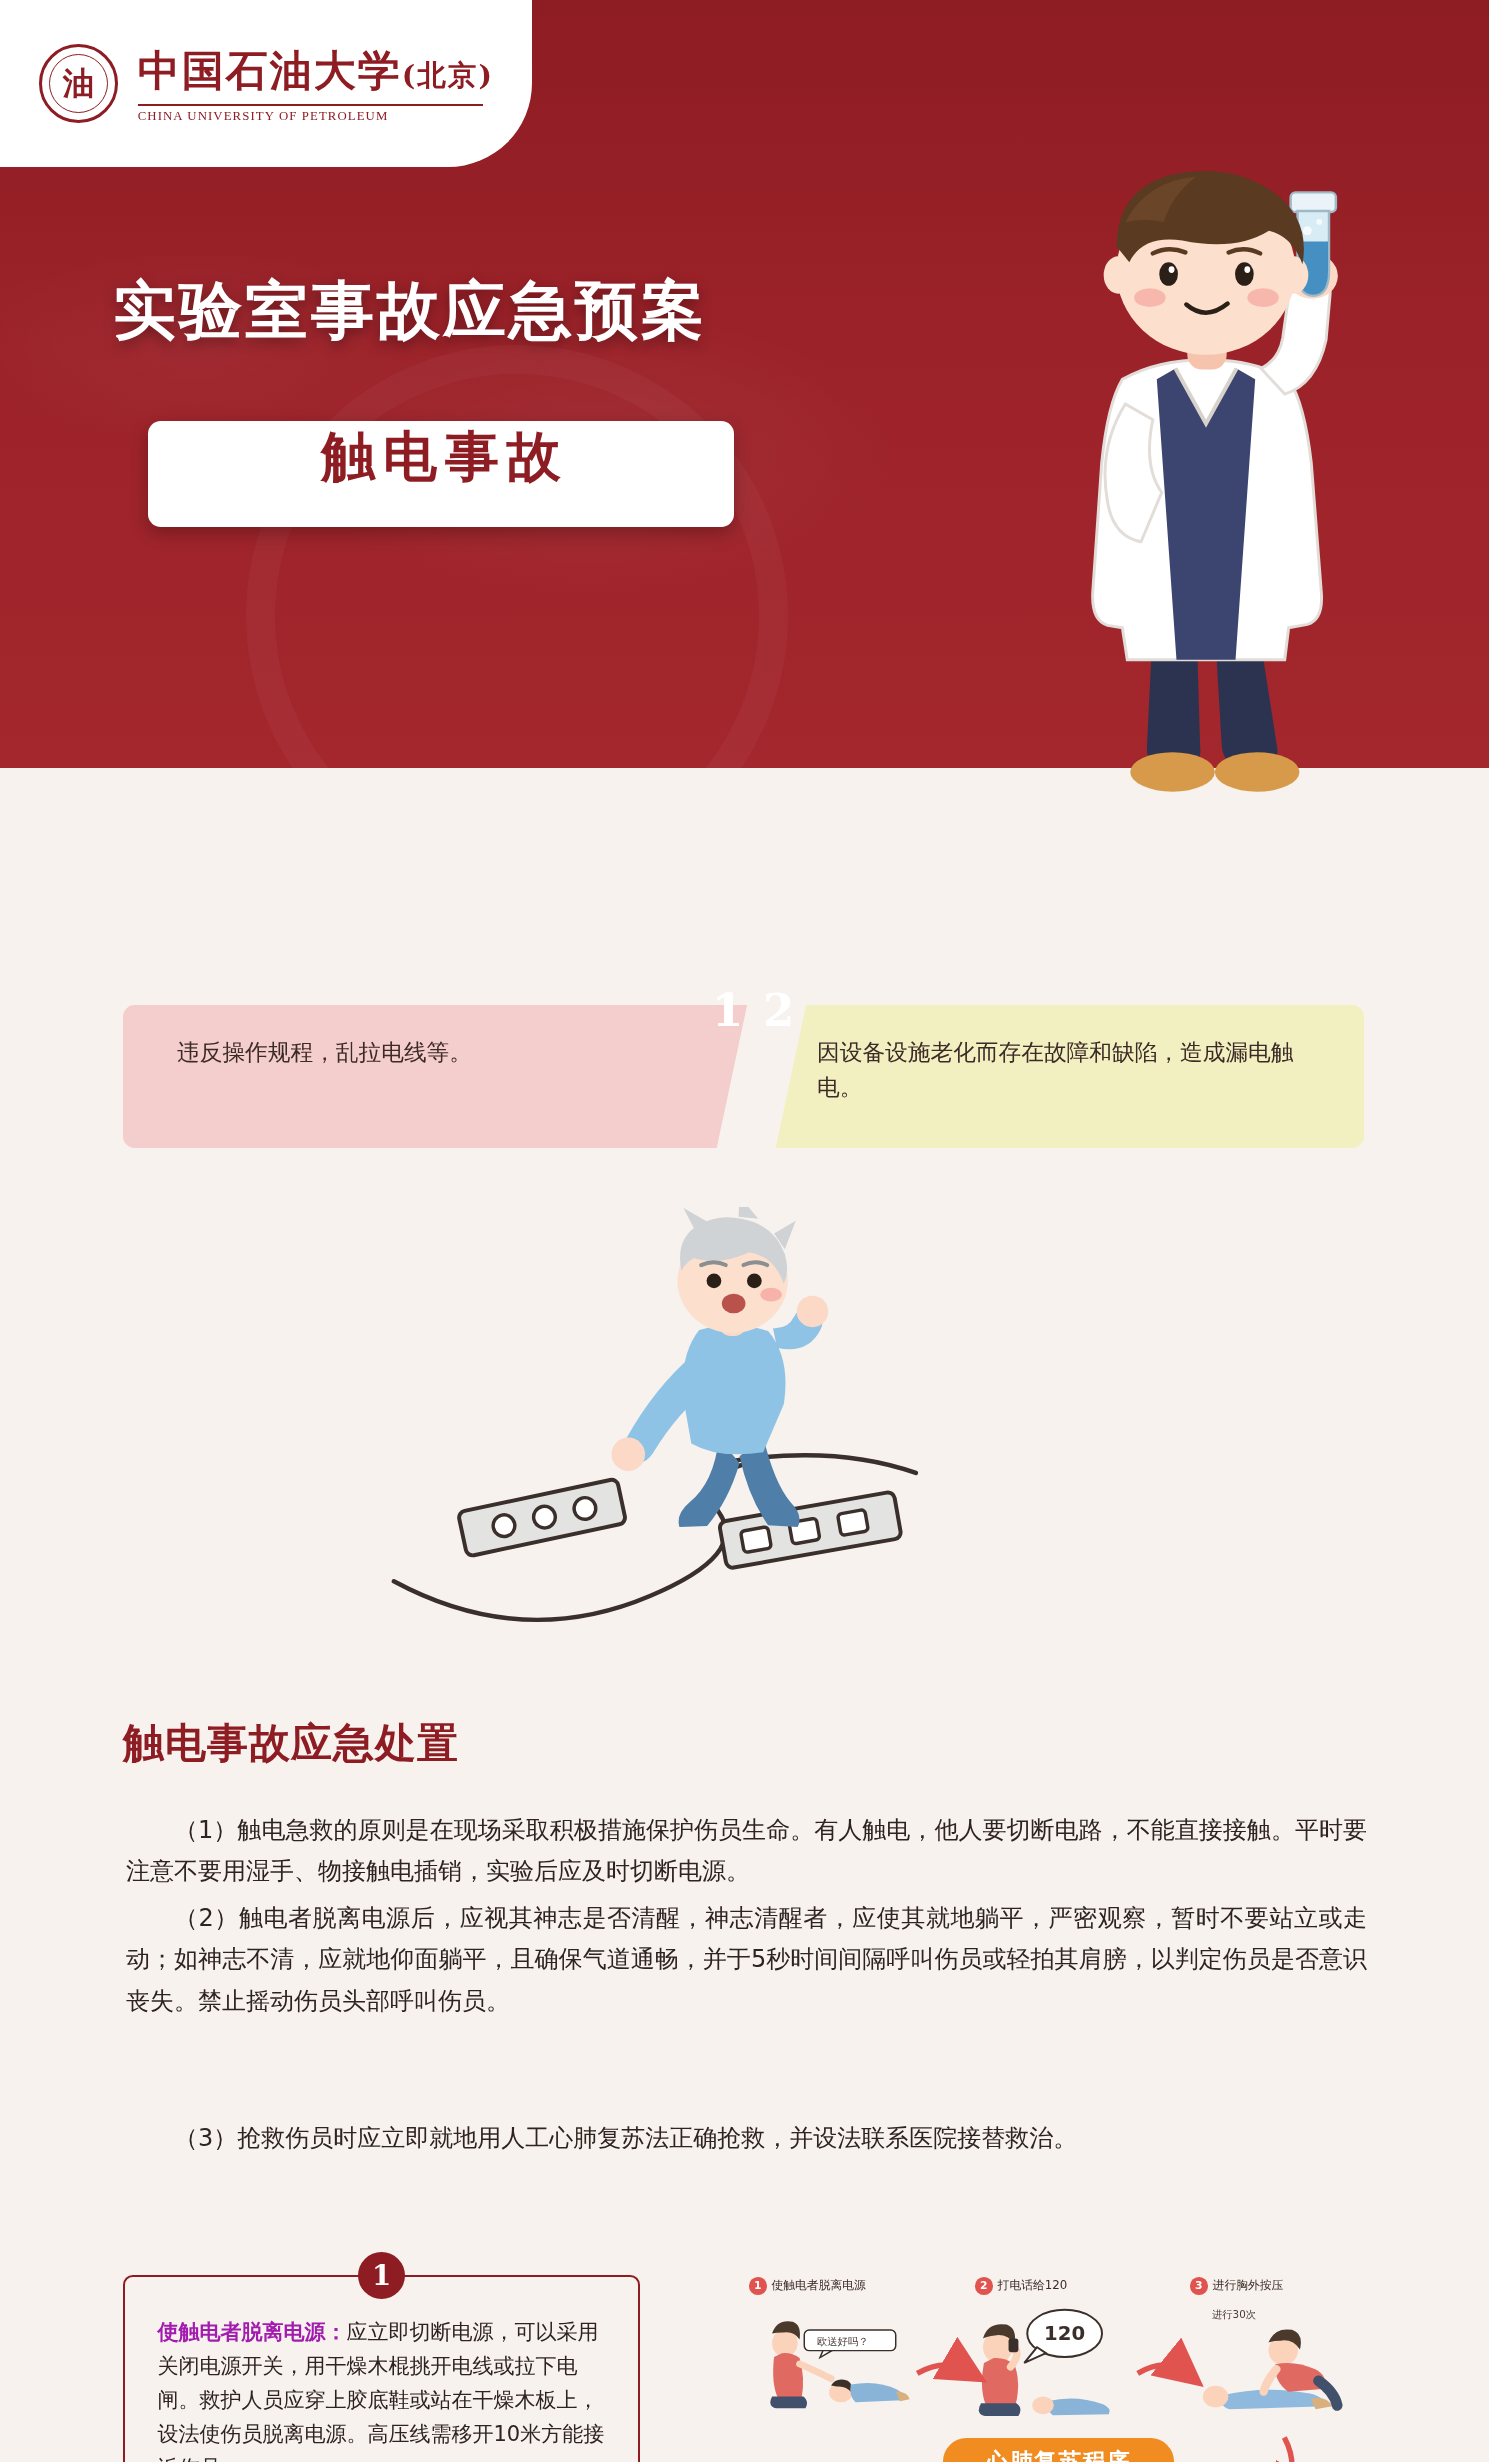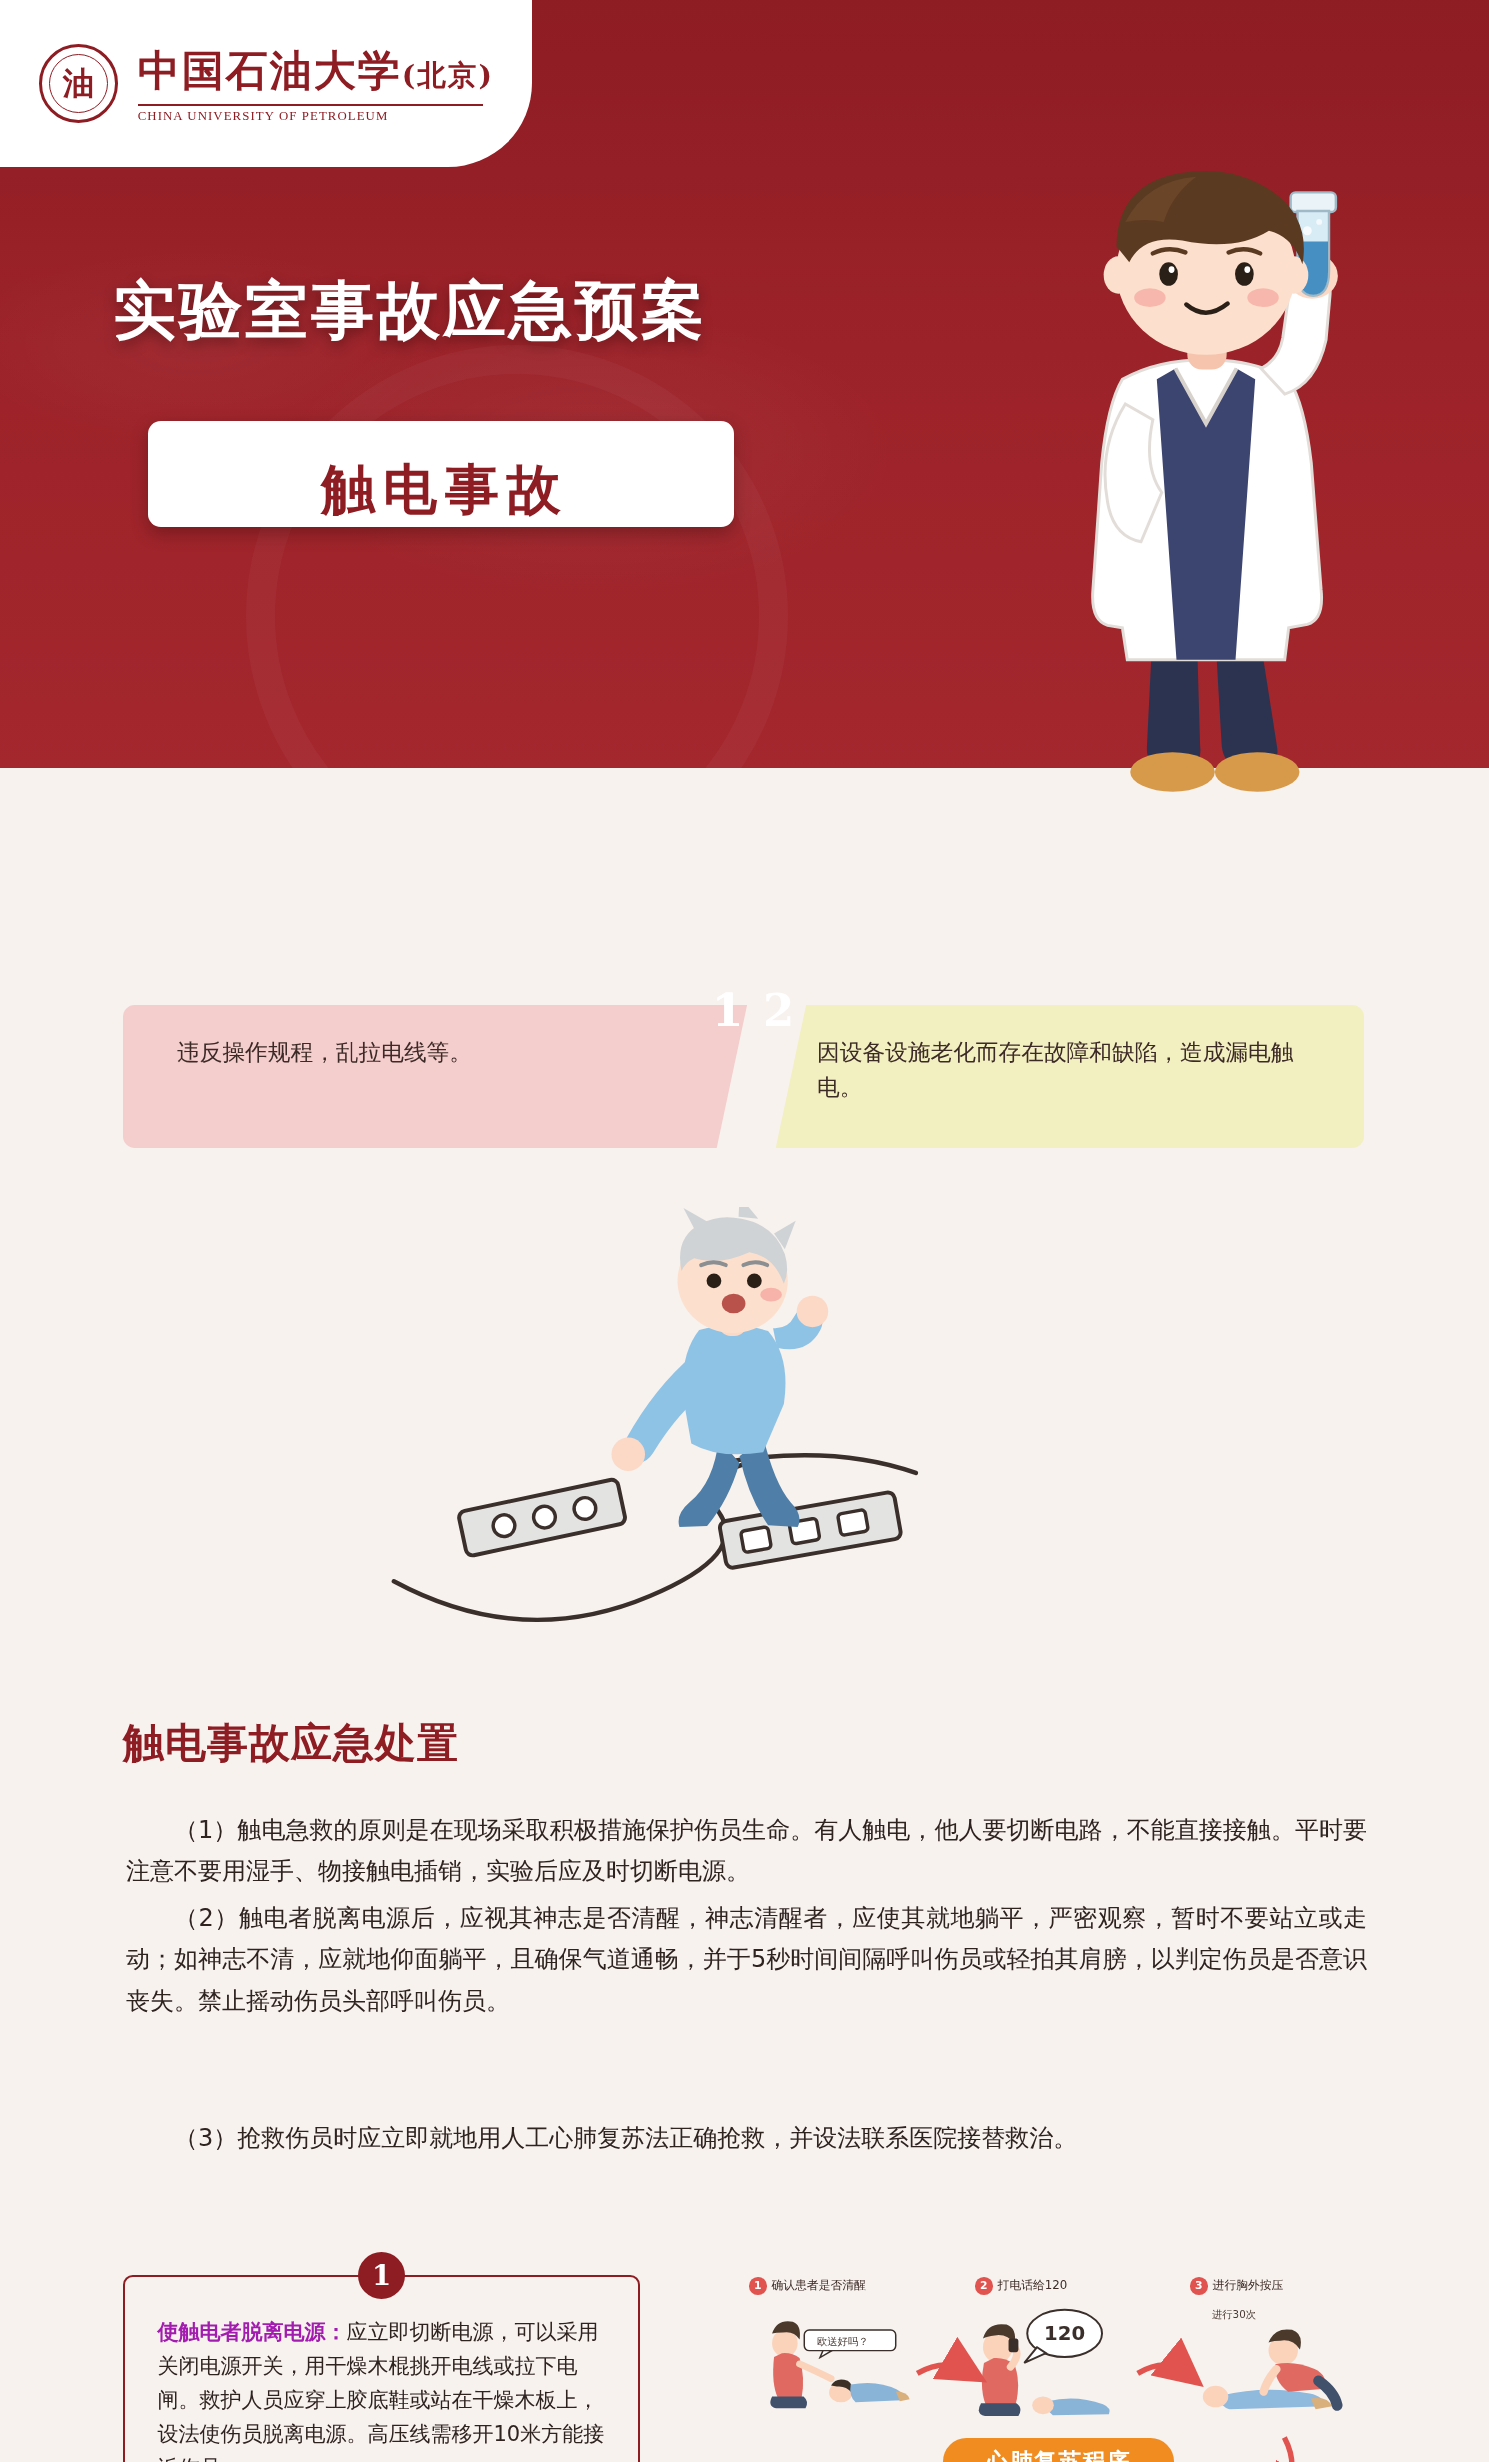--- a/index.html
+++ b/index.html
@@ -113,21 +113,21 @@
     text-shadow: 0 4.9px 12.8px rgba(0,0,0,0.35);
     white-space: nowrap;
   }
   .subtitle-plate {
     position: absolute;
     left: 148px; top: 421px;
     width: 586px; height: 106px;
     background: #ffffff;
     border-radius: 12.8px;
     box-shadow: 0 6.9px 16.7px rgba(0,0,0,0.25);
-    display: flex; align-items: flex-end; justify-content: center;
+    display: flex; align-items: flex-start; justify-content: center;
   }
   .subtitle-plate .txt {
     font-size: 54px;
     font-weight: bold;
     letter-spacing: 7.9px;
     color: #8e1c23;
     font-family: "DejaVu Sans", sans-serif;
     text-indent: 7.9px;
   }
 
@@ -429,21 +429,21 @@
     <b>使触电者脱离电源：</b><span>应立即切断电源，可以采用关闭电源开关，用干燥木棍挑开电线或拉下电闸。救护人员应穿上胶底鞋或站在干燥木板上，设法使伤员脱离电源。高压线需移开10米方能接近伤员。</span>
   </div>
   <div class="step-badge" style="left:358px; top:2252px;">1</div>
 
   <div class="cpr-box">
 
     <div class="cpr-title">心肺复苏程序</div>
 
     <div class="cpr-step-label" style="left:4.9px; top:2px;">
       <span class="cpr-dot">1</span>
-      <span>确认患者是否清醒</span>
+      <span>使触电者脱离电源</span>
     </div>
 
     <svg class="cpr-fig" style="left:59px; top:54px; width:94px; height:29.5px;" viewBox="0 0 190 60">
       <rect x="2" y="2" width="186" height="42" rx="10" fill="#fff" stroke="#3a2f2a" stroke-width="3"></rect>
       <path d="M40 44 L34 58 L58 44 Z" fill="#fff" stroke="#3a2f2a" stroke-width="3"></path>
     </svg>
     <div class="cpr-sub" style="left:73px; top:60px;">欧送好吗？</div>
 
     <svg class="cpr-fig" style="left:9.8px; top:29.5px; width:158px; height:113px;" viewBox="0 0 320 230">
 

